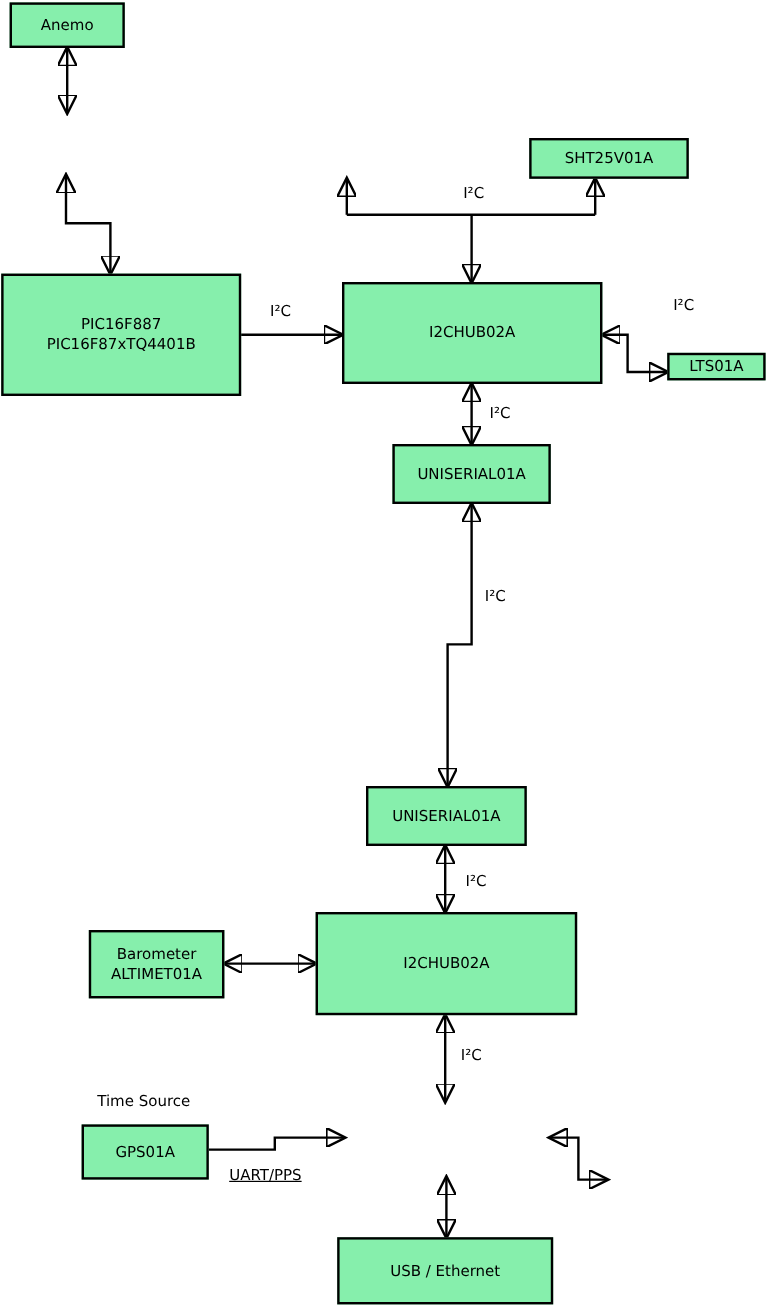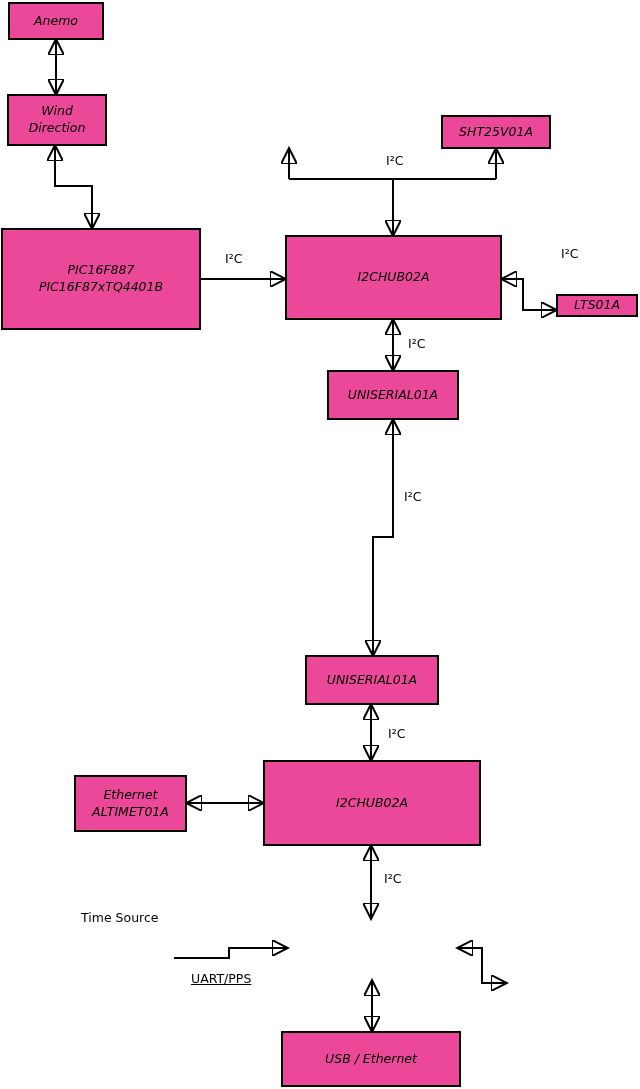--- a/index.html
+++ b/index.html
@@ -25,30 +25,29 @@
   }
   #wires path {
     fill: none;
     stroke: #000000;
     stroke-width: 2;
   }
   .node {
     position: absolute;
     box-sizing: border-box;
     border: 2px solid #000000;
-    background: #ec4899;
+    background: #86efac;
     display: flex;
     flex-direction: column;
     align-items: center;
     justify-content: center;
     text-align: center;
     font-size: 12.5px;
     line-height: 1.35;
     white-space: nowrap;
-    font-style: italic;
   }
   .edge-label {
     position: absolute;
     font-size: 12.5px;
     white-space: nowrap;
   }
 </style>
 </head>
 <body>
 
@@ -88,32 +87,28 @@
 
     <path d="M458,948 H482 V983 H506" marker-start="url(#ah)" marker-end="url(#ah)"></path>
 
     <path d="M372,981 V1031" marker-start="url(#ah)" marker-end="url(#ah)"></path>
   </svg>
 
   <div class="node" style="left:8px; top:2px; width:96px; height:38px;">
     <span>Anemo</span>
   </div>
 
-  <div class="node" style="left:7px; top:94px; width:100px; height:52px;">
-    <span>Wind</span>
-    <span>Direction</span>
-  </div>
 
   <div class="node" style="left:1px; top:228px; width:200px; height:102px;">
     <span>PIC16F887</span>
     <span>PIC16F87xTQ4401B</span>
   </div>
 
 
-  <div class="node" style="left:441px; top:115px; width:110px; height:34px;">
+  <div class="node" style="left:441px; top:115px; width:133px; height:34px;">
     <span>SHT25V01A</span>
   </div>
 
   <div class="node" style="left:285px; top:235px; width:217px; height:85px;">
     <span>I2CHUB02A</span>
   </div>
 
   <div class="node" style="left:556px; top:294px; width:82px; height:23px;">
     <span>LTS01A</span>
   </div>
@@ -124,24 +119,27 @@
 
   <div class="node" style="left:305px; top:655px; width:134px; height:50px;">
     <span>UNISERIAL01A</span>
   </div>
 
   <div class="node" style="left:263px; top:760px; width:218px; height:86px;">
     <span>I2CHUB02A</span>
   </div>
 
   <div class="node" style="left:74px; top:775px; width:113px; height:57px;">
-    <span>Ethernet</span>
+    <span>Barometer</span>
     <span>ALTIMET01A</span>
   </div>
 
+  <div class="node" style="left:68px; top:937px; width:106px; height:46px;">
+    <span>GPS01A</span>
+  </div>
 
 
 
   <div class="node" style="left:281px; top:1031px; width:180px; height:56px;">
     <span>USB / Ethernet</span>
   </div>
 
   <div class="edge-label" style="left:386px; top:153px;">I²C</div>
 
   <div class="edge-label" style="left:225px; top:251px;">I²C</div>

